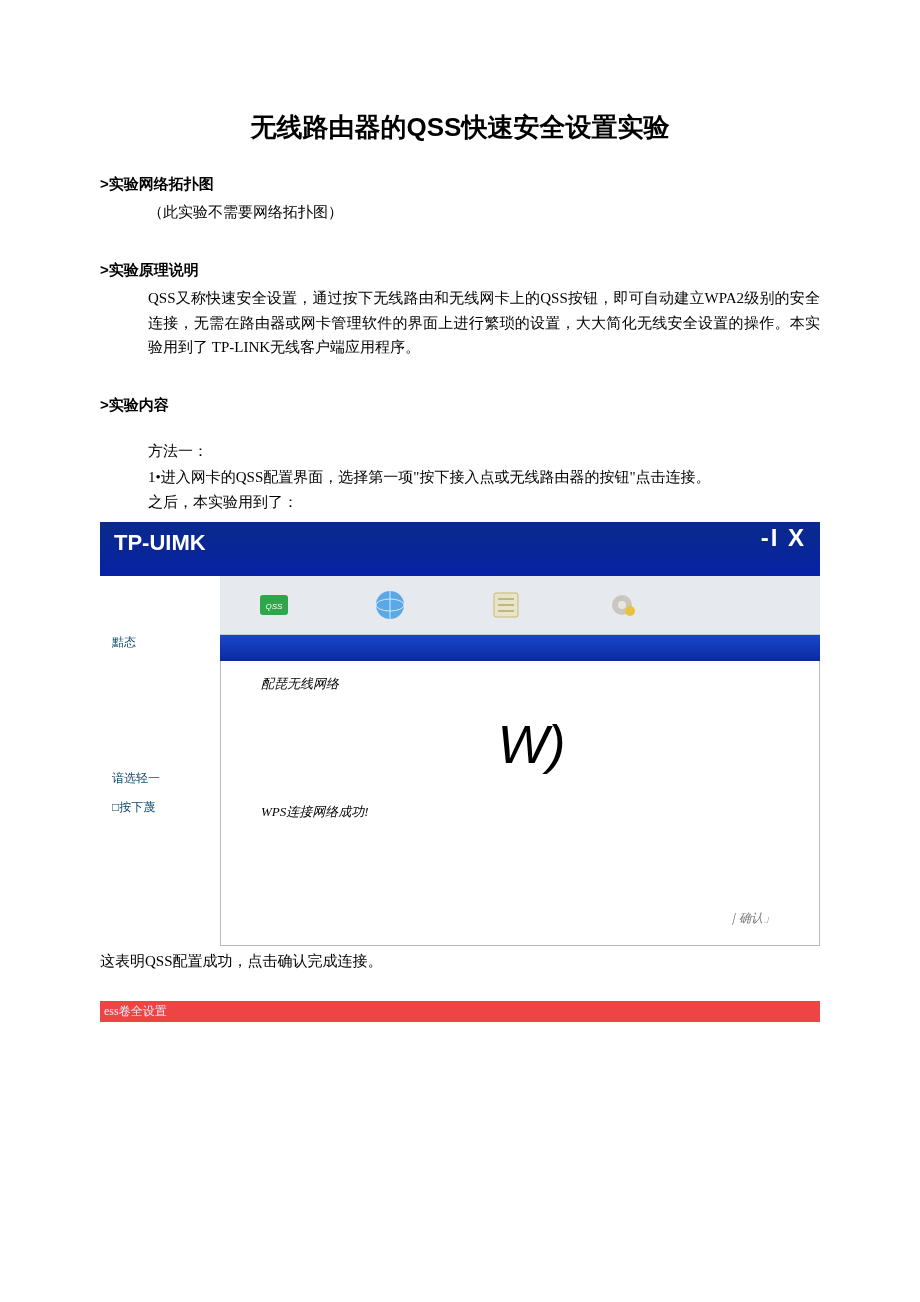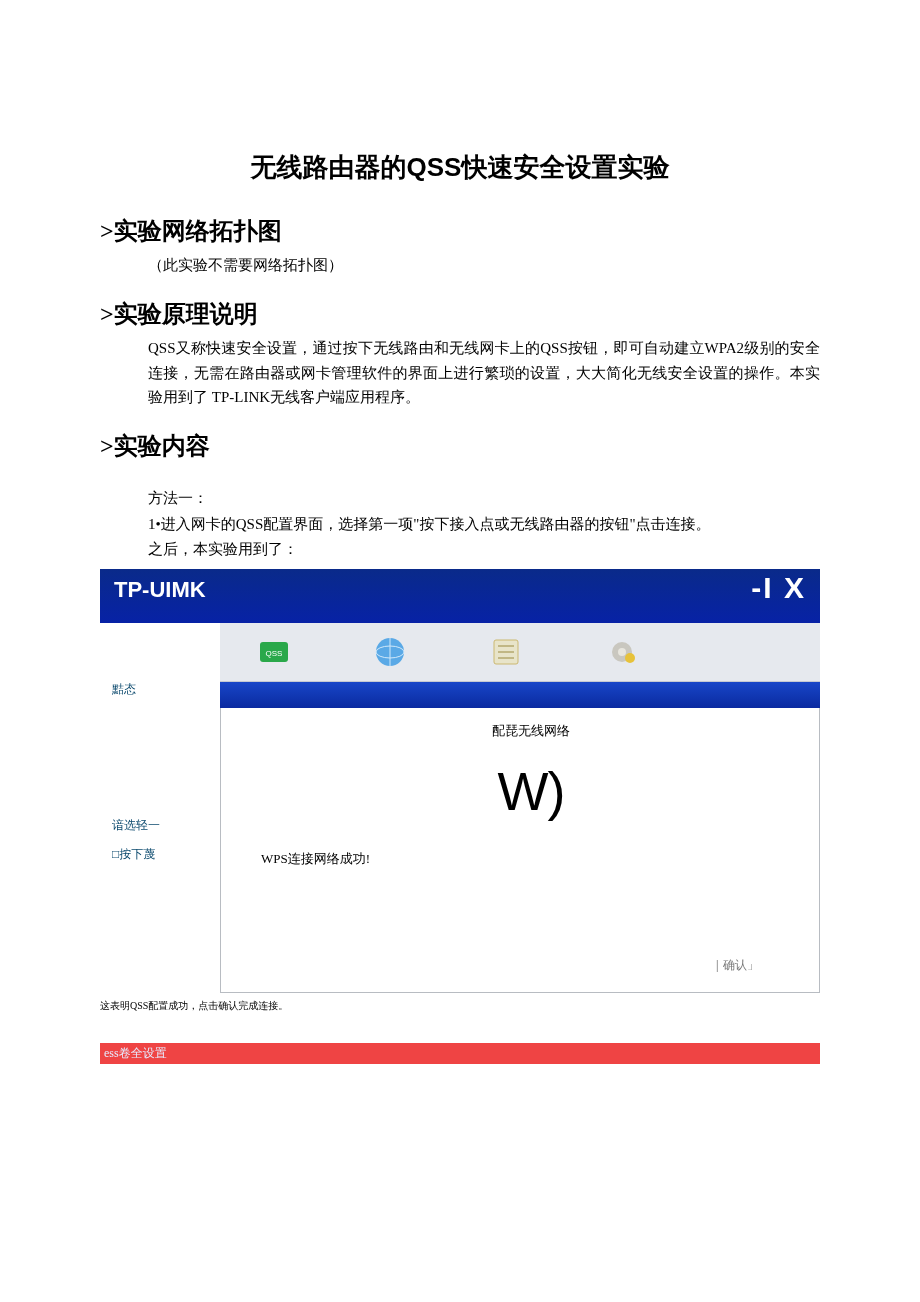--- a/index.html
+++ b/index.html
@@ -16,28 +16,27 @@
     box-sizing: border-box;
     padding: 110px 100px 80px 100px;
     position: relative;
   }
   .title {
     text-align: center;
     font-size: 26px;
     font-weight: bold;
     font-family: "SimHei", "Heiti SC", sans-serif;
     margin-bottom: 30px;
-    margin-top: 40px;
   }
   .section-head {
-    font-size: 24px;
-    font-weight: bold;
-    margin-top: 4px;
+    font-size: 15px;
+    font-weight: bold;
+    margin-top: 20px;
     margin-bottom: 6px;
-    font-family: Liberation Serif, serif;
+    font-family: Liberation Sans, sans-serif;
   }
   .indent {
     padding-left: 48px;
     font-size: 15px;
     line-height: 1.65;
     text-align: justify;
   }
   .indent2 {
     padding-left: 48px;
     font-size: 15px;
@@ -59,40 +58,41 @@
     font-family: Arial, sans-serif;
   }
   .app-titlebar .brand {
     font-size: 22px;
     font-weight: bold;
   }
   .app-titlebar .winbtns {
     position: absolute;
     right: 14px;
     top: 2px;
-    font-size: 30px;
+    font-size: 24px;
     font-weight: bold;
     letter-spacing: 2px;
   }
   .app-body {
     display: flex;
     background: #fff;
   }
   .app-side {
     width: 120px;
     padding-top: 52px;
     font-size: 12px;
     color: #0c4a6e;
     line-height: 1.4;
     font-family: "SimSun", serif;
   }
   .app-side div { padding: 6px 0 6px 12px; }
   .app-right {
     flex: 1;
     position: relative;
+    font-style: italic;
   }
   .toolbar {
     height: 58px;
     background: #e6e9ee;
     border-bottom: 1px solid #c5cad2;
     display: flex;
     align-items: center;
     gap: 80px;
     padding-left: 36px;
   }
@@ -103,40 +103,40 @@
   }
   .panel {
     border: 1px solid #b8bcc2;
     border-top: none;
     min-height: 260px;
     padding: 14px 18px 10px 40px;
     position: relative;
     font-size: 13px;
     font-family: "SimSun", serif;
   }
-  .panel .p-title { margin-bottom: 20px; text-align: center; }
+  .panel .p-title { margin-bottom: 20px; }
   .panel .big-w {
     font-family: Arial, sans-serif;
     font-size: 54px;
     font-weight: 400;
     text-align: center;
     margin: 6px 0 28px 0;
     letter-spacing: -1px;
   }
   .panel .msg { margin-top: 10px; }
   .panel .btnrow {
     position: absolute;
-    right: 60px;
+    right: 44px;
     bottom: 18px;
     color: #777;
     font-family: "SimSun", serif;
     font-size: 12px;
   }
   .post-line {
-    font-size: 10px;
+    font-size: 15px;
     margin-top: 6px;
   }
 
   .blue-bar {
     margin-top: 14px;
     background: #ef4444;
     color: #e6ecff;
     font-size: 12px;
     padding: 2px 4px;
     font-family: "SimSun", serif;

